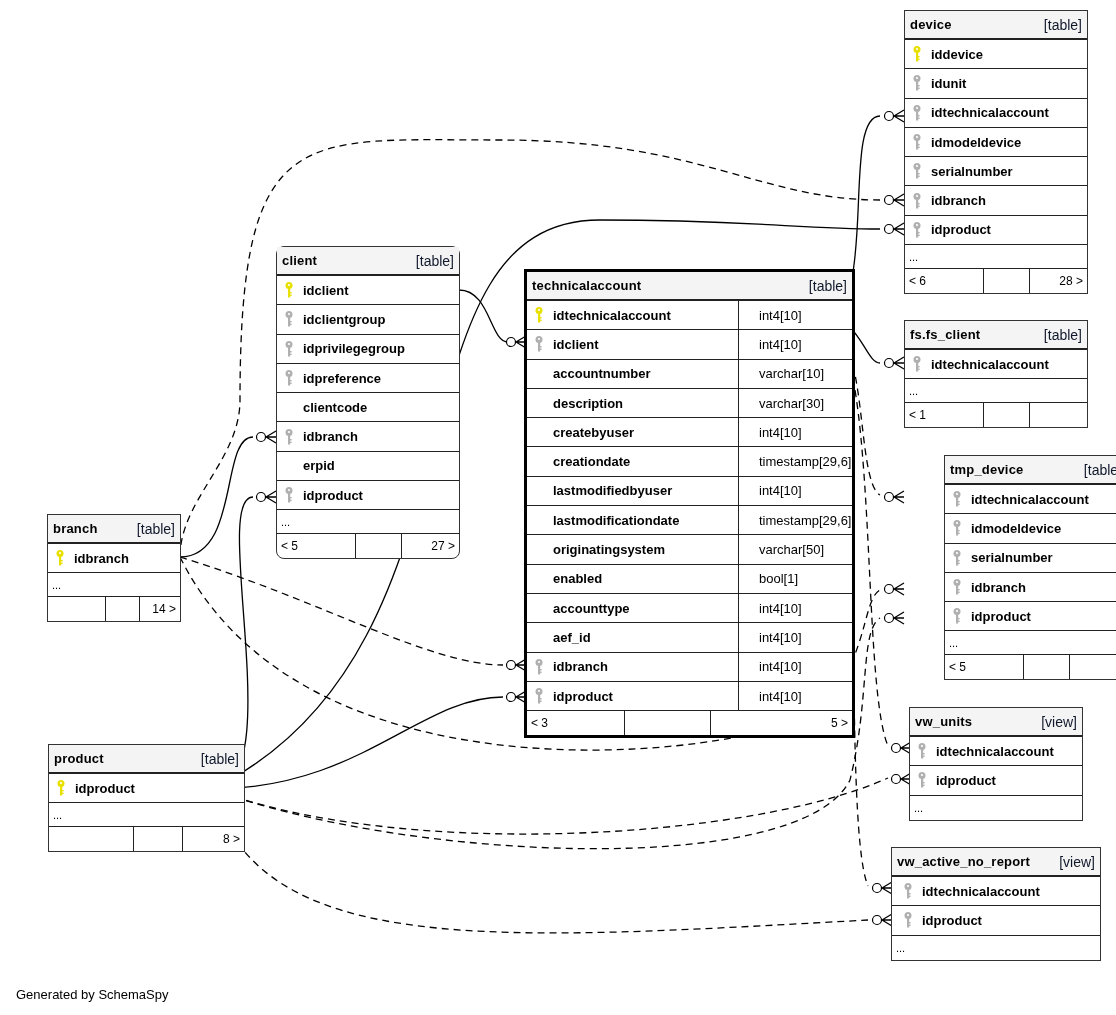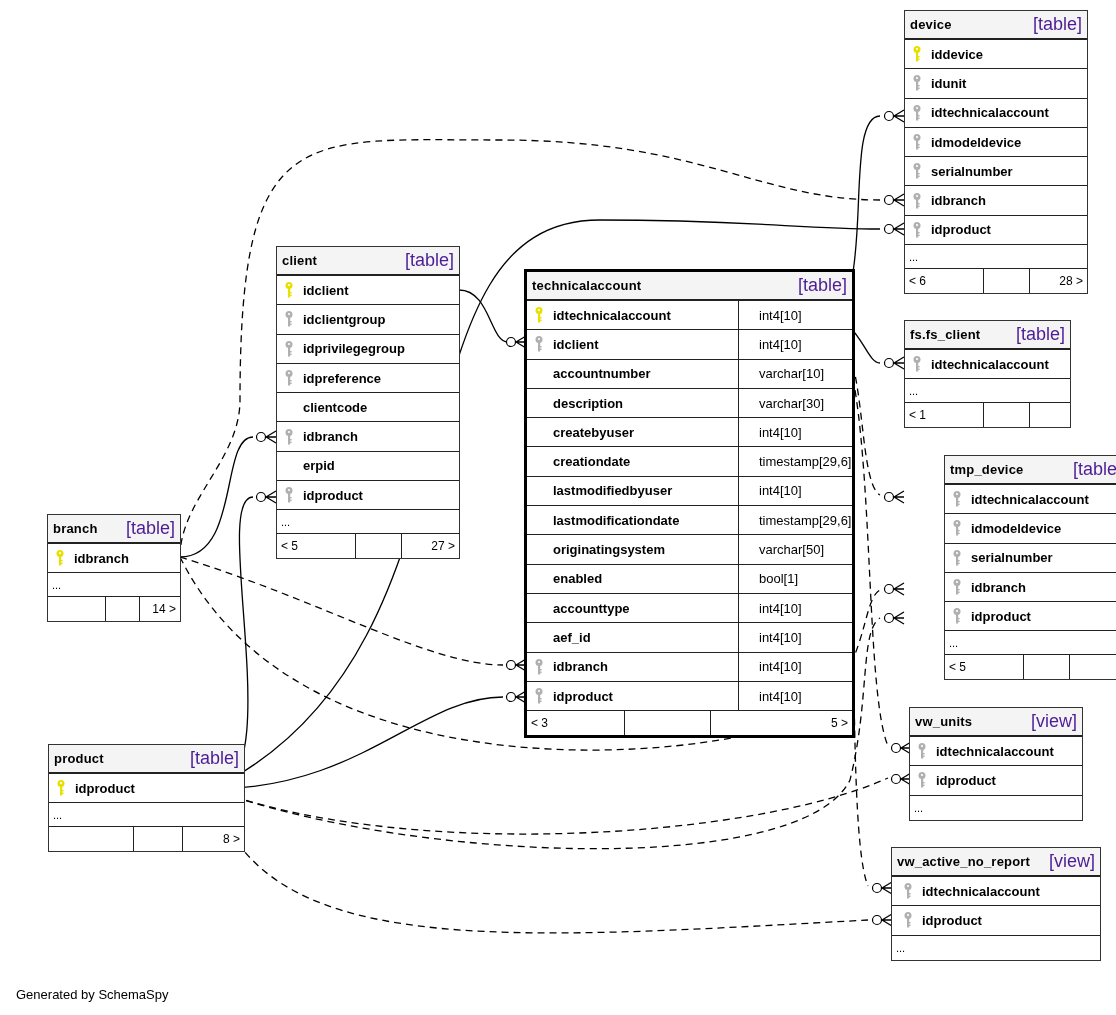--- a/index.html
+++ b/index.html
@@ -4,21 +4,21 @@
 <style>
   html, body { margin:0; padding:0; background:#ffffff; }
   body { width:1116px; height:1015px; position:relative; overflow:hidden;
          font-family:"Liberation Sans", sans-serif; font-size:13px; color:#000; }
   #edges { position:absolute; left:0; top:0; width:1116px; height:1015px; pointer-events:none; }
   .tbl { position:absolute; background:#fff; border:1px solid #333; box-sizing:border-box; }
   .tbl.focus { border:3px solid #000; }
   .tbl .hdr { height:29px; background:#f4f4f4; border-bottom:2px solid #222; display:flex;
               align-items:center; justify-content:space-between; padding:0 5px 0 5px; box-sizing:border-box; }
   .tbl .hdr .nm { font-weight:bold; font-size:13px; letter-spacing:0.2px; }
-  .tbl .hdr .kd { font-size:18px; color:#4c1d95; }
+  .tbl .hdr .kd { font-size:14px; color:#0f172a; }
   .tbl .row { height:29.3px; border-bottom:1px solid #222; display:flex; align-items:center; box-sizing:border-box; }
   .tbl .row .cell-name { display:flex; align-items:center; flex:1; height:100%; padding-left:6px; box-sizing:border-box; white-space:nowrap;font-weight:bold; }
   .tbl .row .cell-type { width:114px; height:100%; border-left:1px solid #222; display:flex; align-items:center;
                          padding-left:20px; box-sizing:border-box; white-space:nowrap; }
   .key { width:12px; height:18px; margin-right:8px; flex:none; }
   .nokey { width:12px; margin-right:8px; flex:none; }
   .dots { height:24px; border-bottom:1px solid #222; padding-left:4px; font-size:11px; display:flex; align-items:center; box-sizing:border-box; }
   .dots.last { border-bottom:none; }
   .foot { height:24px; display:flex; box-sizing:border-box; font-size:12px; }
   .foot div { height:100%; display:flex; align-items:center; box-sizing:border-box; padding:0 4px; }
@@ -179,21 +179,21 @@
         <span>idproduct</span>
       </div>
     </div>
     <div class="dots">...</div>
     <div class="foot">
       <div class="f1" style="width: 79px;">&lt; 6</div>
       <div class="f2" style="width: 46px;"></div>
       <div class="f3" style="flex: 1 1 0%;">28 &gt;</div>
     </div>
   </div>
-<div class="tbl" style="left:276px;top:246px;width:184px;">
+<div class="tbl" style="left:276px;top:246px;width:184px;border-radius:8px;">
     <div class="hdr">
       <span class="nm">client</span>
       <span class="kd">[table]</span>
     </div>
     <div class="row">
       <div class="cell-name">
         <svg class="key" viewBox="0 0 12 18">
           <circle cx="6" cy="4.5" r="3.5" fill="#e8e000"></circle>
           <circle cx="6" cy="4" r="1.1" fill="#fff"></circle>
           <rect x="5" y="7" width="2.2" height="9.5" fill="#e8e000"></rect>
@@ -408,21 +408,21 @@
         <span>idproduct</span>
       </div>
       <div class="cell-type">int4[10]</div>
     </div>
     <div class="foot">
       <div class="f1" style="width: 98px;">&lt; 3</div>
       <div class="f2" style="width: 86px;"></div>
       <div class="f3" style="flex: 1 1 0%;">5 &gt;</div>
     </div>
   </div>
-<div class="tbl" style="left:904px;top:320px;width:167px;">
+<div class="tbl" style="left:904px;top:320px;width:184px;">
     <div class="hdr">
       <span class="nm">fs.fs_client</span>
       <span class="kd">[table]</span>
     </div>
     <div class="row">
       <div class="cell-name">
         <svg class="key" viewBox="0 0 12 18">
           <circle cx="6" cy="4.5" r="3.5" fill="#b0b0b0"></circle>
           <circle cx="6" cy="4" r="1.1" fill="#fff"></circle>
           <rect x="5" y="7" width="2.2" height="9.5" fill="#b0b0b0"></rect>

